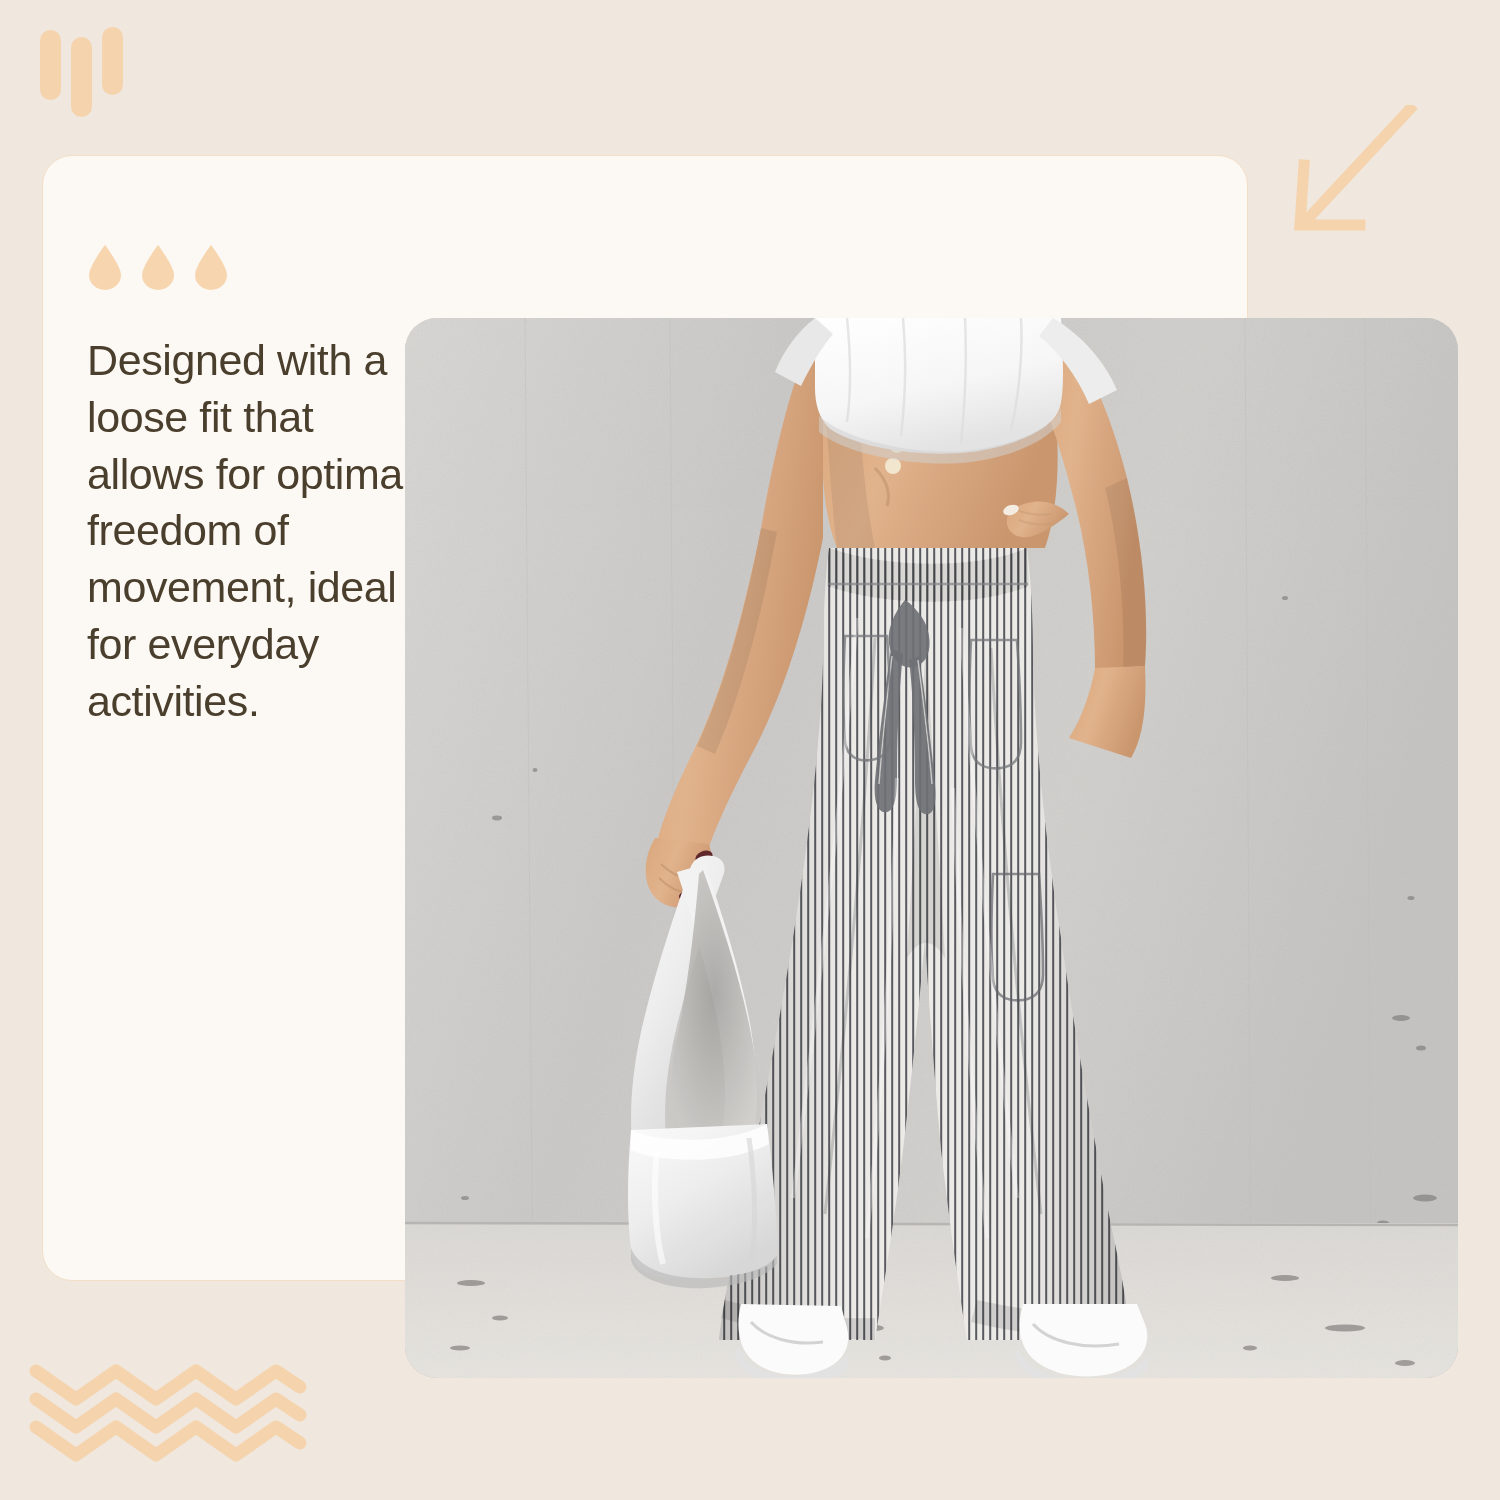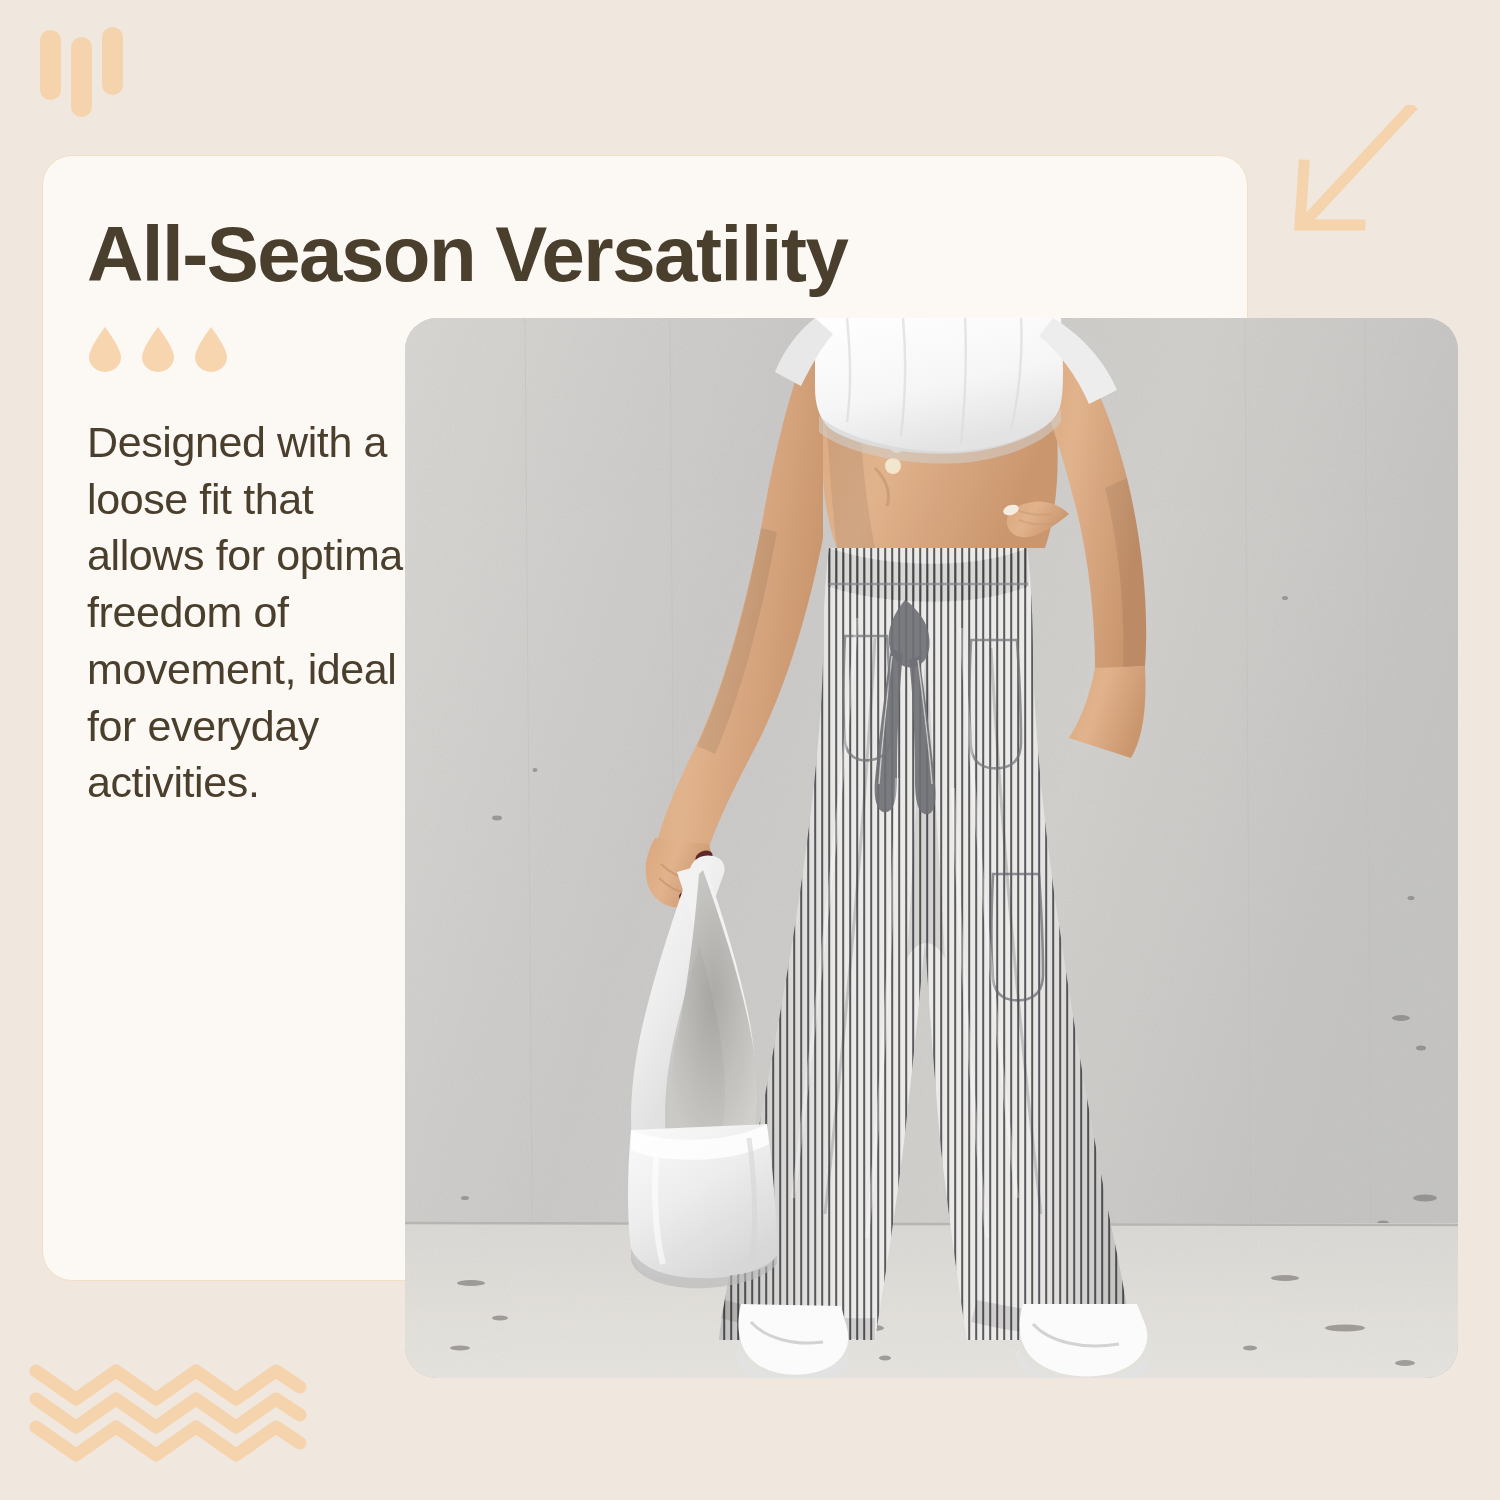--- a/index.html
+++ b/index.html
@@ -92,21 +92,20 @@
       <polyline points="8,16 48,44 88,16 128,44 168,16 208,44 248,16 272,32"></polyline>
       <polyline points="8,44 48,72 88,44 128,72 168,44 208,72 248,44 272,60"></polyline>
       <polyline points="8,72 48,100 88,72 128,100 168,72 208,100 248,72 272,88"></polyline>
     </g>
   </svg>
 </div>
 
 <div class="card">
   <div class="card-inner">
 
-    <h1 class="headline">All-Season Versatility</h1>
 
     <div class="drops">
       <span class="drop">
         <svg viewBox="0 0 36 46" xmlns="http://www.w3.org/2000/svg">
           <path d="M18 1 C18 1 34 22 34 31 A16 15 0 0 1 2 31 C2 22 18 1 18 1 Z" fill="#F7D5AE"></path>
         </svg>
       </span>
       <span class="drop">
         <svg viewBox="0 0 36 46" xmlns="http://www.w3.org/2000/svg">
           <path d="M18 1 C18 1 34 22 34 31 A16 15 0 0 1 2 31 C2 22 18 1 18 1 Z" fill="#F7D5AE"></path>

